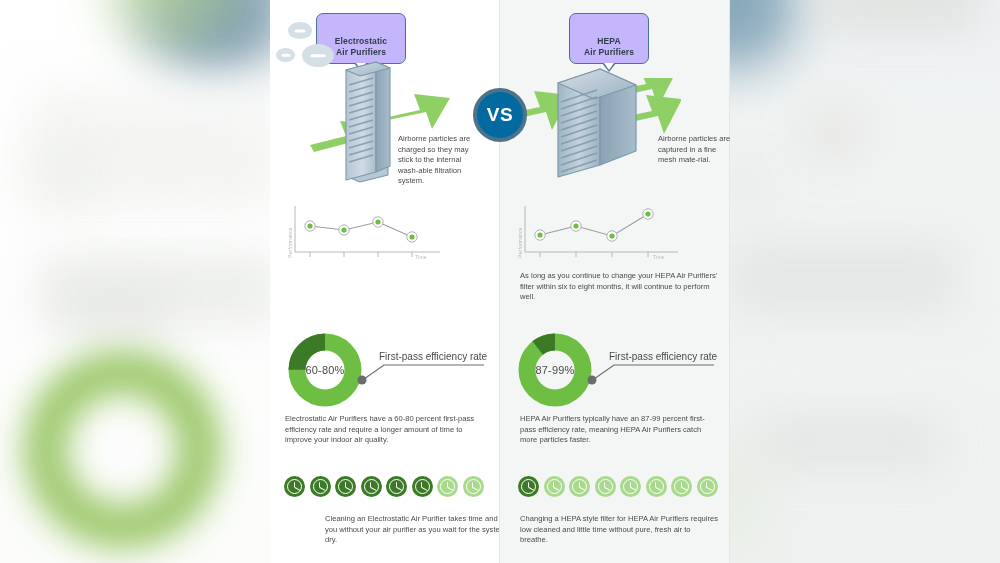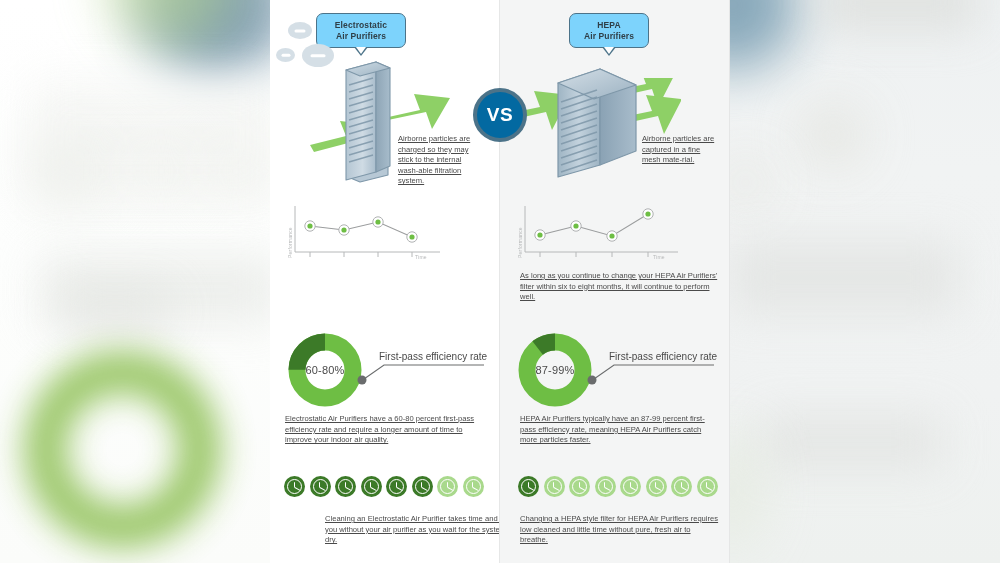--- a/index.html
+++ b/index.html
@@ -31,23 +31,23 @@
     background:rgba(0,0,0,.06);}
 
   .col{position:absolute;top:0;width:230px;height:563px;}
   .col-left{left:0;background:#ffffff;}
   .col-right{left:230px;background:#f4f5f5;}
   .col-left:after{content:"";position:absolute;right:0;top:0;width:1px;height:100%;
     background:#e6e7e7;}
 
   
   .labelbox{
-    position:absolute;border:1.6px solid #4c7389;border-radius:7px;background:#7dd3fc;
+    position:absolute;border:1.6px solid #4c7389;border-radius:7px;background:#c4b5fd;
     text-align:center;color:#2f3f48;font-weight:bold;font-size:8.5px;line-height:11px;
-    padding:6px 9px 5px 9px;letter-spacing:.1px;
+    padding:22px 9px 5px 9px;letter-spacing:.1px;
   }
   .labelbox .tip{
     position:absolute;left:50%;bottom:-9px;transform:translateX(-50%);
     width:0;height:0;border-left:7px solid transparent;border-right:7px solid transparent;
     border-top:9px solid #4c7389;
   }
   .labelbox .tip:after{
     content:"";position:absolute;left:-5px;top:-9.5px;
     width:0;height:0;border-left:5px solid transparent;border-right:5px solid transparent;
     border-top:7px solid #ffffff;
@@ -63,21 +63,21 @@
 
   
   #vs{
     position:absolute;left:473px;top:88px;width:54px;height:54px;border-radius:50%;
     background:#0369a1;border:4px solid #4c7389;box-sizing:border-box;
     color:#ffffff;font-weight:bold;font-size:19px;
     display:flex;align-items:center;justify-content:center;letter-spacing:.5px;
   }
 
   
-  .copy{position:absolute;color:#4a4a4a;font-size:7.6px;line-height:10.6px;text-decoration:underline;}
+  .copy{position:absolute;color:#4a4a4a;font-size:7.6px;line-height:10.6px;}
 
   
   .chartwrap{position:absolute;}
   .axislabel{position:absolute;color:#b6b8b9;font-size:5px;letter-spacing:.2px;}
   .axislabel.vert{transform:rotate(-90deg);transform-origin:left top;white-space:nowrap;}
 
   
   .donutwrap{position:absolute;}
   .donut-label{
     position:absolute;left:0;top:0;width:100%;height:100%;
@@ -325,21 +325,21 @@
         <line x1="13" y1="73" x2="49" y2="61"></line>
           <line x1="13" y1="80" x2="49" y2="68"></line>
         <line x1="13" y1="87" x2="49" y2="75"></line>
           <line x1="13" y1="94" x2="49" y2="82"></line>
         <line x1="13" y1="101" x2="49" y2="89"></line>
           <line x1="13" y1="108" x2="49" y2="96"></line>
         <line x1="13" y1="115" x2="49" y2="103"></line>
       </g>
     </svg>
 
-    <div class="copy" style="left:142px;top:134px;width:76px;">Airborne particles are captured in a fine mesh mate-rial.</div>
+    <div class="copy" style="left:158px;top:134px;width:76px;">Airborne particles are captured in a fine mesh mate-rial.</div>
 
     <div class="chartwrap" style="left:12px;top:204px;width:178px;height:62px;">
       <div class="axislabel vert" style="left:5px;top:54px;">Performance</div>
       <div class="axislabel" style="left:141px;top:50px;">Time</div>
       <svg width="178" height="62" viewBox="0 0 178 62">
         <line x1="13" y1="2" x2="13" y2="48" stroke="#b6b8b9" stroke-width="1"></line>
         <line x1="13" y1="48" x2="166" y2="48" stroke="#b6b8b9" stroke-width="1"></line>
         <g stroke="#b6b8b9" stroke-width="1">
           <line x1="28" y1="48" x2="28" y2="53"></line>
             <line x1="64" y1="48" x2="64" y2="53"></line>

